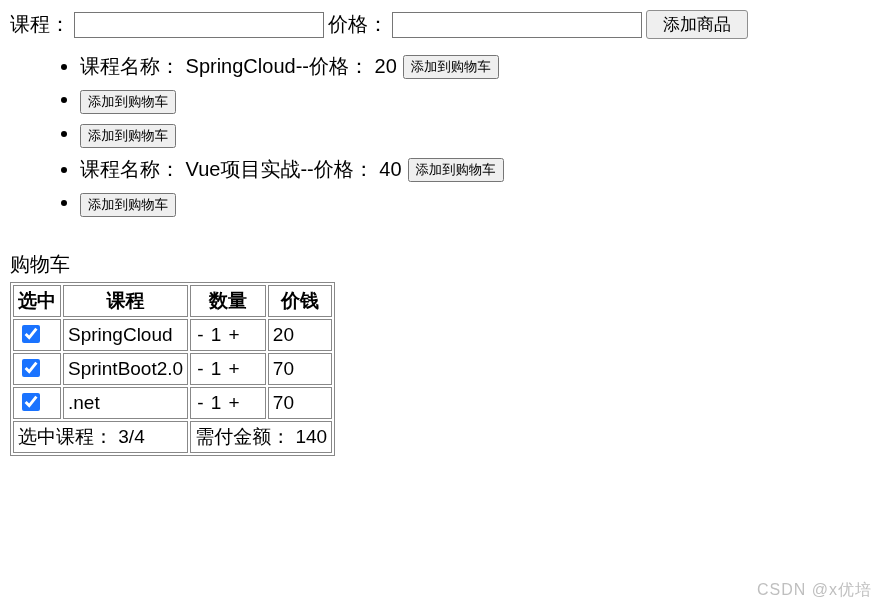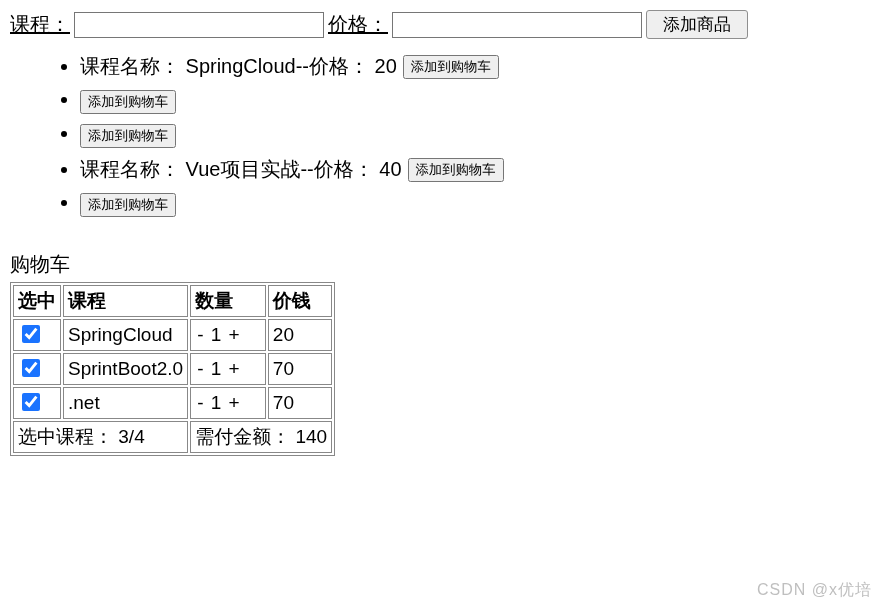--- a/index.html
+++ b/index.html
@@ -11,21 +11,20 @@
       background: #fff;
     }
     .top-row {
       display: flex;
       align-items: center;
       gap: 4px;
       margin-bottom: 14px;
     }
     .top-row label {
       font-size: 20px;
-      text-decoration: underline;
     }
     .top-row input[type="text"] {
       font-size: 16px;
       height: 22px;
       border: 1px solid #767676;
       padding: 1px 4px;
       width: 240px;
     }
     .top-row button, .list-item button {
       font-family: inherit;
@@ -52,20 +51,21 @@
       border-spacing: 2px;
       border: 1px solid #888;
     }
     table.cart th, table.cart td {
       border: 1px solid #888;
       padding: 2px 4px;
       text-align: left;
       font-size: 19px;
     }
     table.cart th {
+      text-align: center;
       font-weight: bold;
       margin-left: 24px;
     }
     table.cart td.qty { white-space: nowrap; }
     input[type="checkbox"] {
       width: 18px; height: 18px; accent-color: #1a73ff;
     }
     .watermark {
       position: absolute;
       right: 18px;

